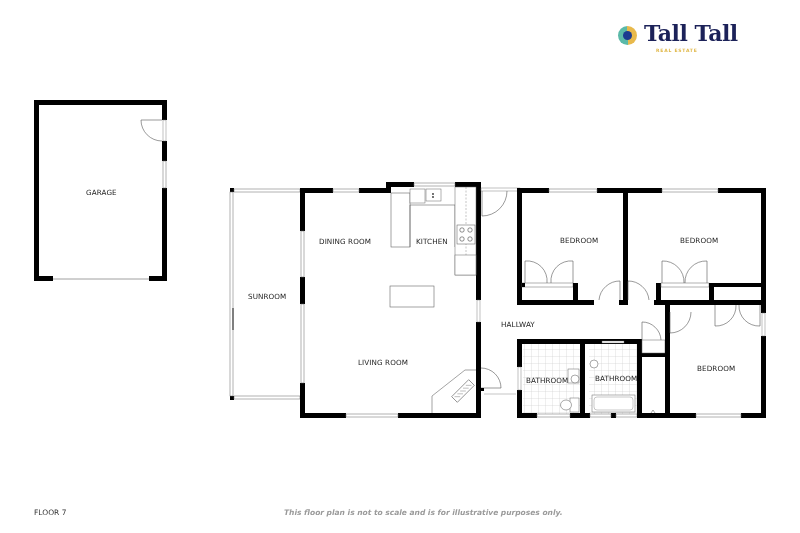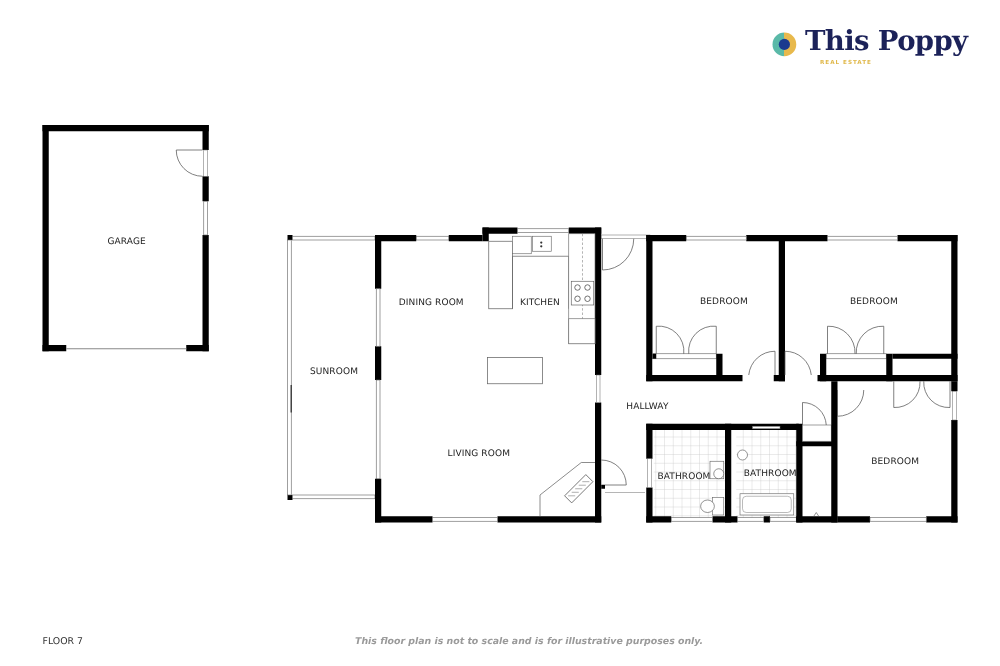--- a/index.html
+++ b/index.html
@@ -211,18 +211,18 @@
     <path d="M715 305 V326 A20 20 0 0 0 736 305" fill="none" stroke="#555" stroke-width="0.6"></path>
     <path d="M760 305 V326 A20 20 0 0 1 739 305" fill="none" stroke="#555" stroke-width="0.6"></path>
   </g>
   <text class="room-label" x="697" y="371">BEDROOM</text>
 </svg>
 
 <div class="logo">
   <div class="logo-mark">
       <div class="logo-mark-inner"></div>
     </div>
-  <div class="logo-name">This Poppy</div>
+  <div class="logo-name">Tall Tall</div>
   <div class="logo-sub">REAL ESTATE</div>
 </div>
 
 <div class="floor-label">FLOOR 7</div>
 <div class="disclaimer">This floor plan is not to scale and is for illustrative purposes only.</div>
 
 </body></html>

